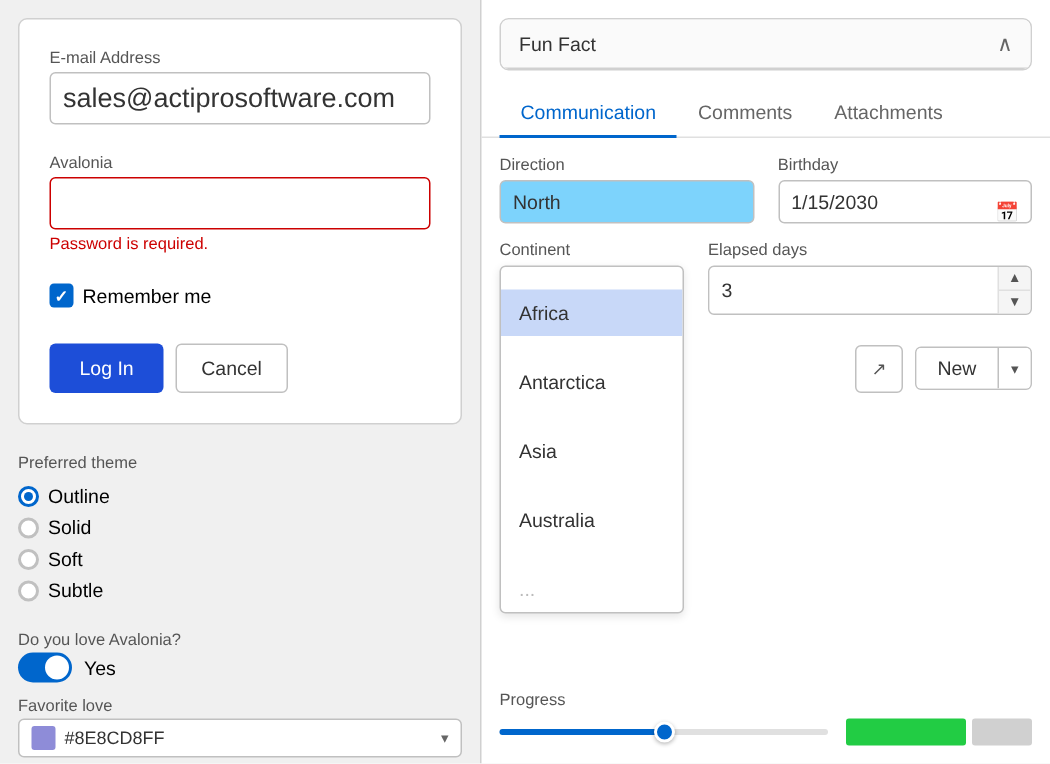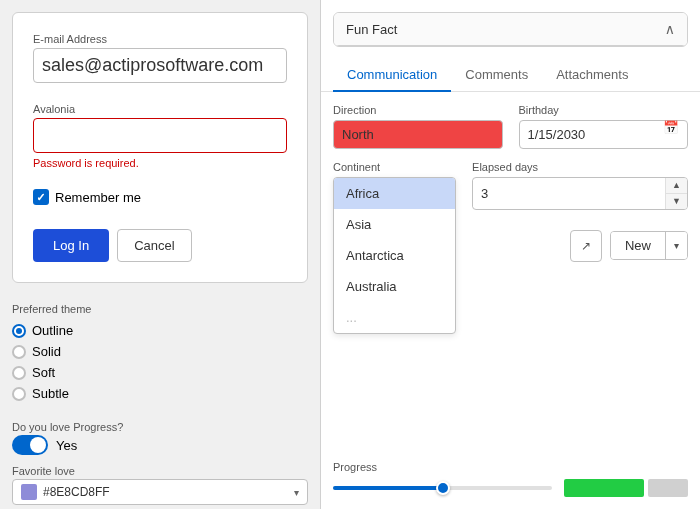--- a/index.html
+++ b/index.html
@@ -337,29 +337,29 @@
       position: relative;
     }
 
     .select-field {
       width: 100%;
       border: 1px solid #c0c0c0;
       border-radius: 4px;
       padding: 6px 28px 6px 8px;
       font-size: 13px;
       appearance: none;
-      background: #ef4444;
+      background: #7dd3fc;
       cursor: pointer;
       color: #333;
     }
 
     .date-wrapper {
       position: relative;
       display: flex;
-      align-items: flex-start;
+      align-items: flex-end;
     }
 
     .date-field {
       width: 100%;
       border: 1px solid #c0c0c0;
       border-radius: 4px;
       padding: 6px 28px 6px 8px;
       font-size: 13px;
       color: #333;
       background: white;
@@ -379,20 +379,21 @@
       background: white;
       overflow: hidden;
       box-shadow: 0 2px 6px rgba(0,0,0,0.1);
     }
 
     .dropdown-item {
       padding: 8px 12px;
       font-size: 13px;
       color: #333;
       cursor: pointer;
+      margin-top: 15px;
     }
 
     .dropdown-item.selected {
       background: #c8d8f8;
       color: #333;
     }
 
     
     .spinner-field {
       display: flex;
@@ -584,21 +585,21 @@
         <div class="radio-btn"></div>
         <span>Soft</span>
       </div>
       <div class="radio-row">
         <div class="radio-btn"></div>
         <span>Subtle</span>
       </div>
     </div>
     <div class="theme-col" style="gap:10px;">
       <div>
-        <div class="theme-label">Do you love Progress?</div>
+        <div class="theme-label">Do you love Avalonia?</div>
         <div class="toggle-row">
           <div class="toggle"></div>
           <span>Yes</span>
         </div>
       </div>
       <div>
         <div class="theme-label">Favorite love</div>
         <div class="color-picker-row">
           <div class="color-swatch" style="background:#8E8CD8;"></div>
           <span class="color-text">#8E8CD8FF</span>
@@ -651,22 +652,22 @@
           <span class="calendar-icon">📅</span>
         </div>
       </div>
     </div>
 
     <div class="form-row" style="align-items:flex-start;">
       <div class="form-col">
         <div class="form-label">Continent</div>
         <div class="dropdown-list">
           <div class="dropdown-item selected">Africa</div>
+          <div class="dropdown-item">Antarctica</div>
           <div class="dropdown-item">Asia</div>
-          <div class="dropdown-item">Antarctica</div>
           <div class="dropdown-item">Australia</div>
           <div class="dropdown-item" style="color:#bbb;">...</div>
         </div>
       </div>
       <div class="form-col">
         <div class="form-label">Elapsed days</div>
         <div class="spinner-field">
           <input class="spinner-value" type="text" value="3" style="">
           <div class="spinner-btns">
             <button class="spinner-btn">▲</button>

